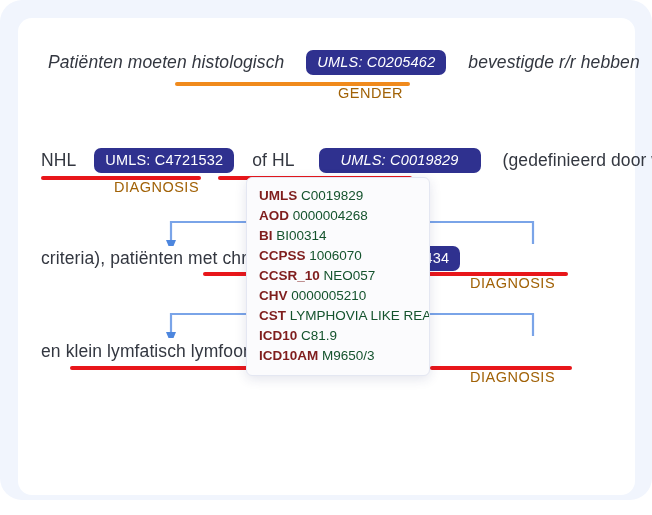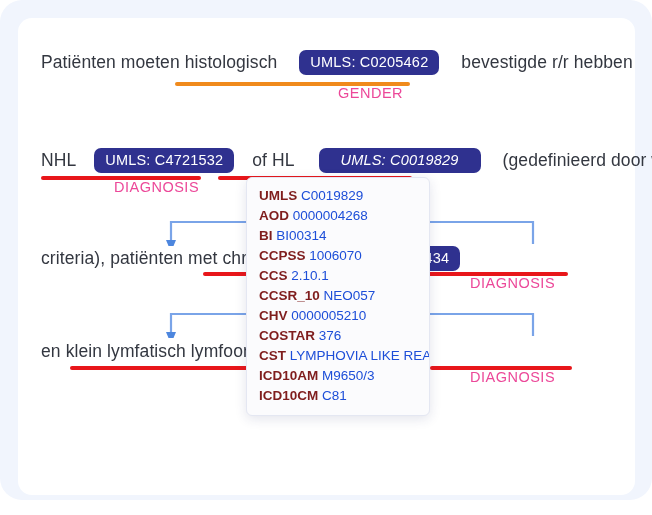--- a/index.html
+++ b/index.html
@@ -62,21 +62,21 @@
     height: 3.5px;
     border-radius: 2px;
   }
   .ul.red    { background: #e8161a; }
   .ul.orange { background: #f08a1c; }
 
   
   .caption {
     position: absolute;
     font-size: 14.5px;
-    color: #ec4899;
+    color: #a16207;
     letter-spacing: .5px;
     white-space: nowrap;
     text-align: right;
   }
 
   
   .connector { position: absolute; }
   .connector svg { display: block; }
 
   
@@ -96,31 +96,31 @@
     line-height: 20px;
     padding: 0 10px 0 12px;
     color: #8b90ab;
     white-space: nowrap;
     overflow: hidden;
   }
   .code-row .k {
     font-weight: bold;
     color: #7f1d1d;
   }
-  .code-row .v { color: #1d4ed8; }
+  .code-row .v { color: #14532d; }
 </style>
 </head>
 <body>
 
 <div id="root">
 
   <div class="outer-panel"></div>
   <div class="white-card"></div>
 
-  <div class="line" style="left:41px; top:50px;">
+  <div class="line" style="left:48px; top:50px;font-style:italic;">
     <span class="txt">Patiënten moeten histologisch</span>
     <span style="display:inline-block;width:12px"></span>
     <span class="badge">UMLS: C0205462</span>
     <span style="display:inline-block;width:12px"></span>
     <span class="txt">bevestigde r/r hebben</span>
   </div>
   <div class="ul orange" style="left:175px; top:82px; width:235px;"></div>
   <div class="caption" style="left:338px; top:85px;">GENDER</div>
 
   <div class="line" style="left:41px; top:148px;">
@@ -169,23 +169,21 @@
   <div class="ul red" style="left:70px; top:366px; width:205px;"></div>
   <div class="ul red" style="left:430px; top:366px; width:142px;"></div>
   <div class="caption" style="left:470px; top:369px;">DIAGNOSIS</div>
 
   <div class="code-popup">
     <div id="code-rows">
         <div class="code-row"><span class="k">UMLS</span><span class="v"> C0019829</span></div>
         <div class="code-row"><span class="k">AOD</span><span class="v"> 0000004268</span></div>
         <div class="code-row"><span class="k">BI</span><span class="v"> BI00314</span></div>
         <div class="code-row"><span class="k">CCPSS</span><span class="v"> 1006070</span></div>
-        <div class="code-row"><span class="k">CCS</span><span class="v"> 2.10.1</span></div>
         <div class="code-row"><span class="k">CCSR_10</span><span class="v"> NEO057</span></div>
         <div class="code-row"><span class="k">CHV</span><span class="v"> 0000005210</span></div>
-        <div class="code-row"><span class="k">COSTAR</span><span class="v"> 376</span></div>
         <div class="code-row"><span class="k">CST</span><span class="v"> LYMPHOVIA LIKE REACT</span></div>
+        <div class="code-row"><span class="k">ICD10</span><span class="v"> C81.9</span></div>
         <div class="code-row"><span class="k">ICD10AM</span><span class="v"> M9650/3</span></div>
-        <div class="code-row"><span class="k">ICD10CM</span><span class="v"> C81</span></div>
       </div>
   </div>
 
 </div>
 
 </body></html>

